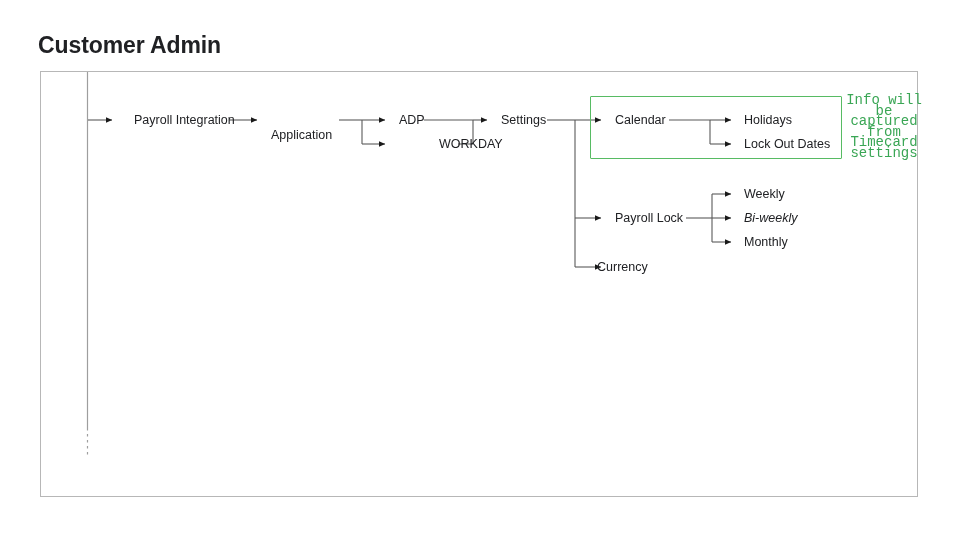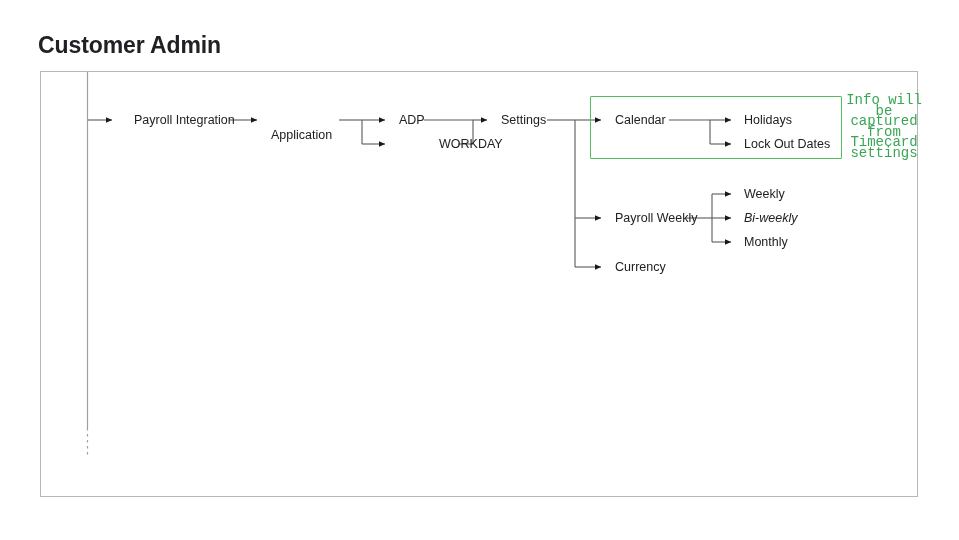--- a/index.html
+++ b/index.html
@@ -143,19 +143,19 @@
 <div id="highlight-box"></div>
 
 <div class="node-label" style="left:126px; top:113px;margin-left:8px;">Payroll Integration</div>
 <div class="node-label" style="left:271px; top:128px;">Application</div>
 <div class="node-label" style="left:399px; top:113px;">ADP</div>
 <div class="node-label" style="left:399px; top:137px;margin-left:40px;">WORKDAY</div>
 <div class="node-label" style="left:501px; top:113px;">Settings</div>
 <div class="node-label" style="left:615px; top:113px;">Calendar</div>
 <div class="node-label" style="left:744px; top:113px;">Holidays</div>
 <div class="node-label" style="left:744px; top:137px;">Lock Out Dates</div>
-<div class="node-label" style="left:615px; top:211px;">Payroll Weekly</div>
+<div class="node-label" style="left:615px; top:211px;">Payroll Lock</div>
 <div class="node-label" style="left:744px; top:187px;">Weekly</div>
 <div class="node-label" style="left:744px; top:211px;font-style:italic;">Bi-weekly</div>
 <div class="node-label" style="left:744px; top:235px;">Monthly</div>
-<div class="node-label" style="left:615px; top:260px;">Currency</div>
+<div class="node-label" style="left:597px; top:260px;">Currency</div>
 
 <div class="annotation-note">Info will be captured from Timecard settings</div>
 
 </body></html>

